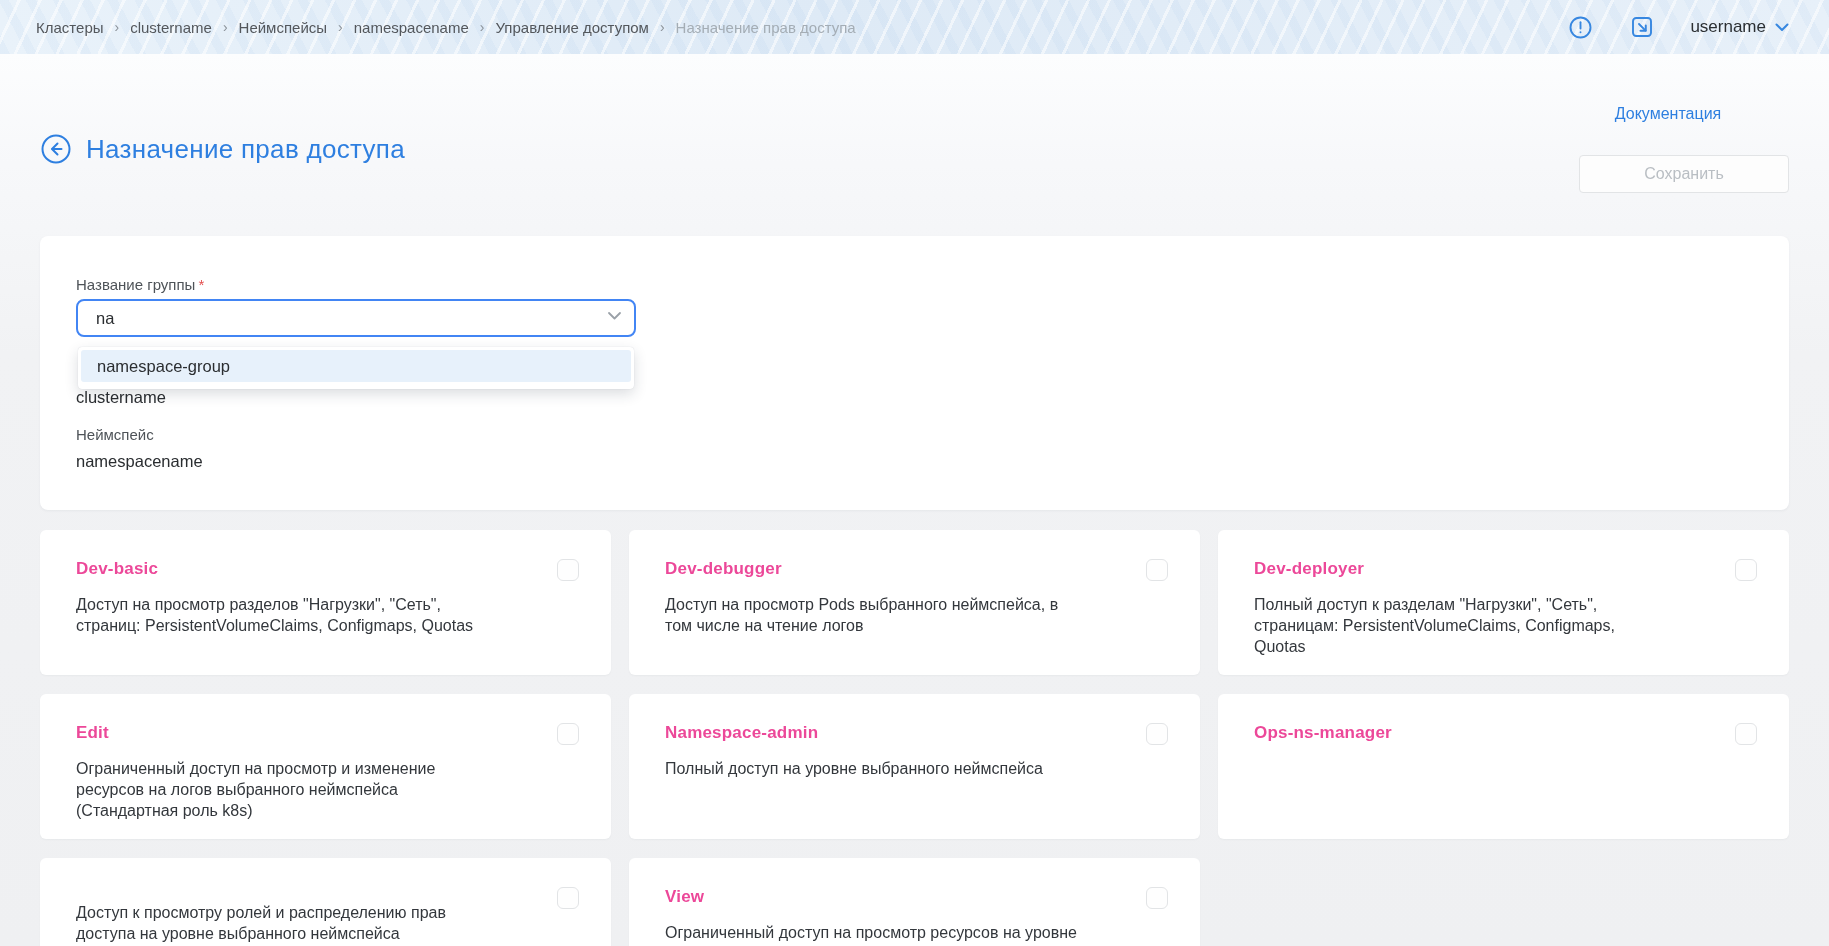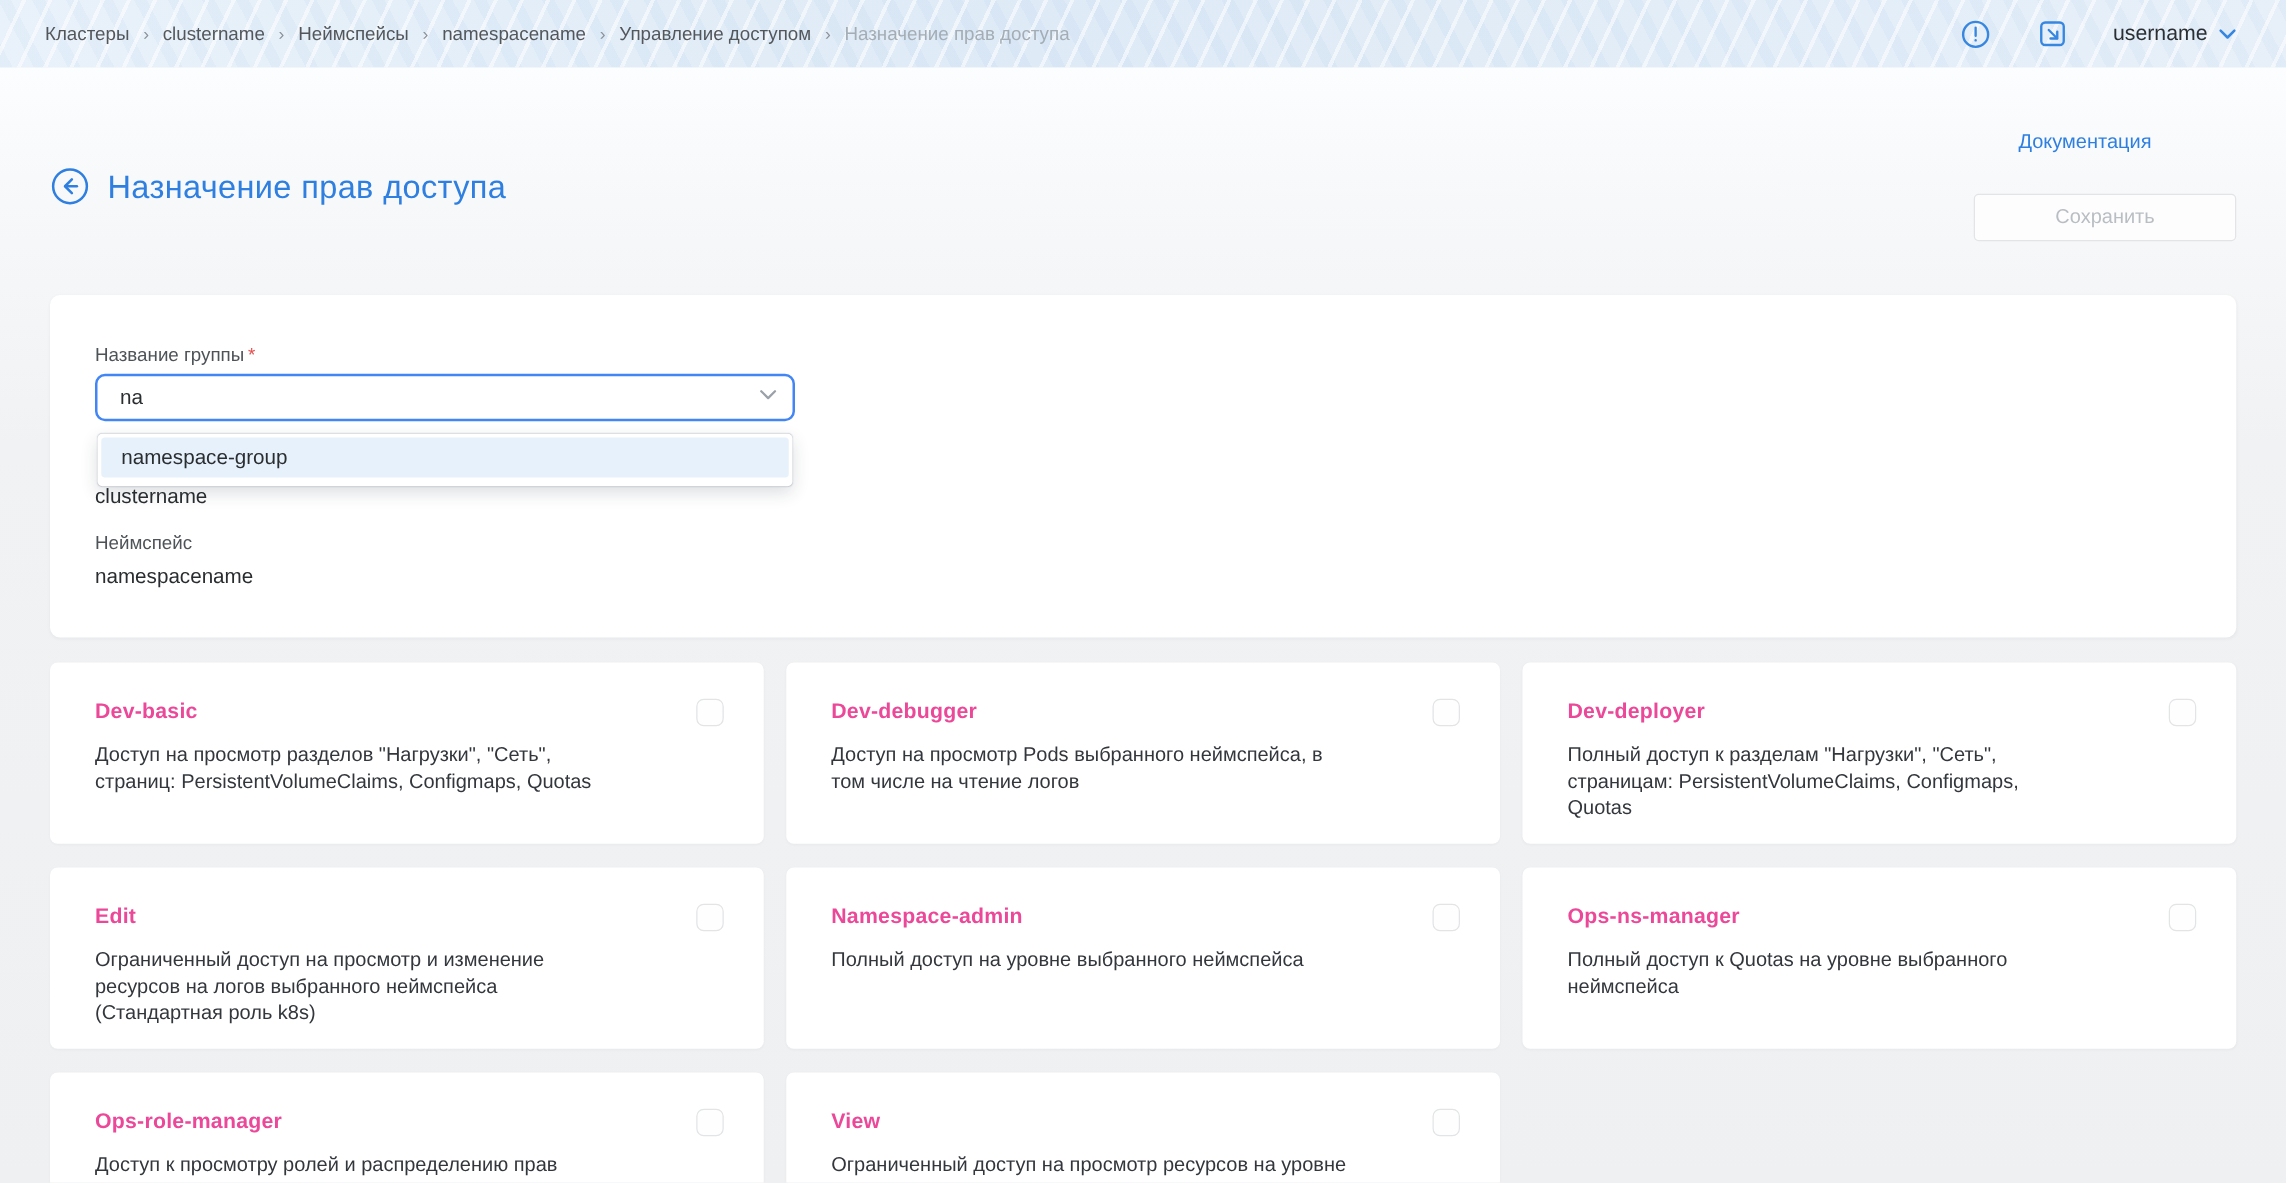--- a/index.html
+++ b/index.html
@@ -217,26 +217,24 @@
     </div>
 
     <div class="role-card">
       <div class="role-title">Namespace-admin</div>
       <div class="role-desc">Полный доступ на уровне выбранного неймспейса</div>
       <div class="role-checkbox"></div>
     </div>
 
     <div class="role-card">
       <div class="role-title">Ops-ns-manager</div>
-      <div class="role-desc">Полный доступ к Quotas на уровне выбранного неймспейса</div>
-      <div class="role-checkbox"></div>
-    </div>
-
-    <div class="role-card">
-      <div class="role-title">Ops-role-manager</div>
+      <div class="role-checkbox"></div>
+    </div>
+
+    <div class="role-card">
       <div class="role-desc">Доступ к просмотру ролей и распределению прав доступа на уровне выбранного неймспейса</div>
       <div class="role-checkbox"></div>
     </div>
 
     <div class="role-card">
       <div class="role-title">View</div>
       <div class="role-desc">Ограниченный доступ на просмотр ресурсов на уровне выбранного неймспейса (Стандартная роль k8s)</div>
       <div class="role-checkbox"></div>
     </div>
 

